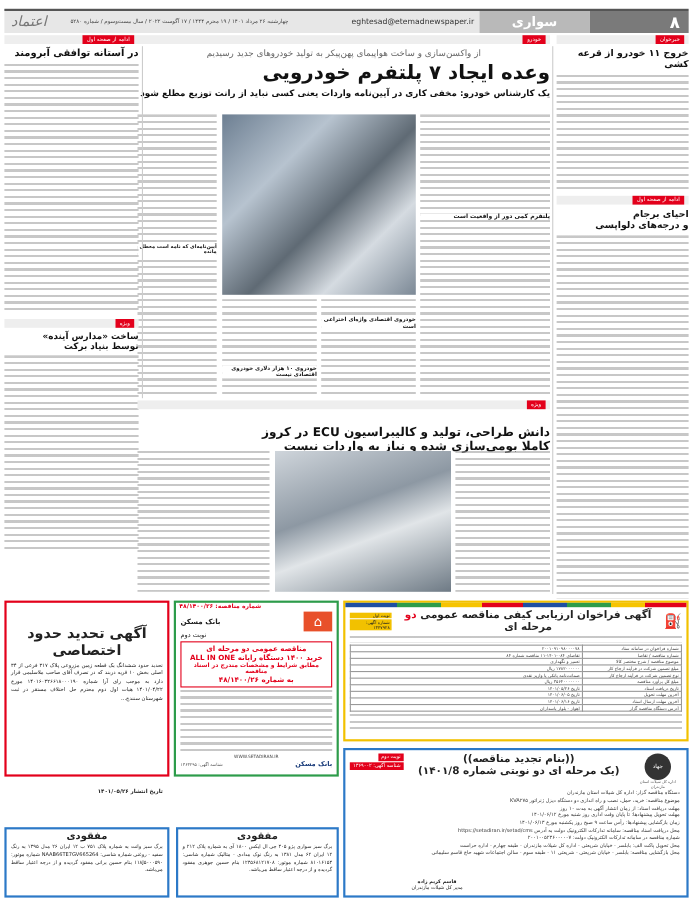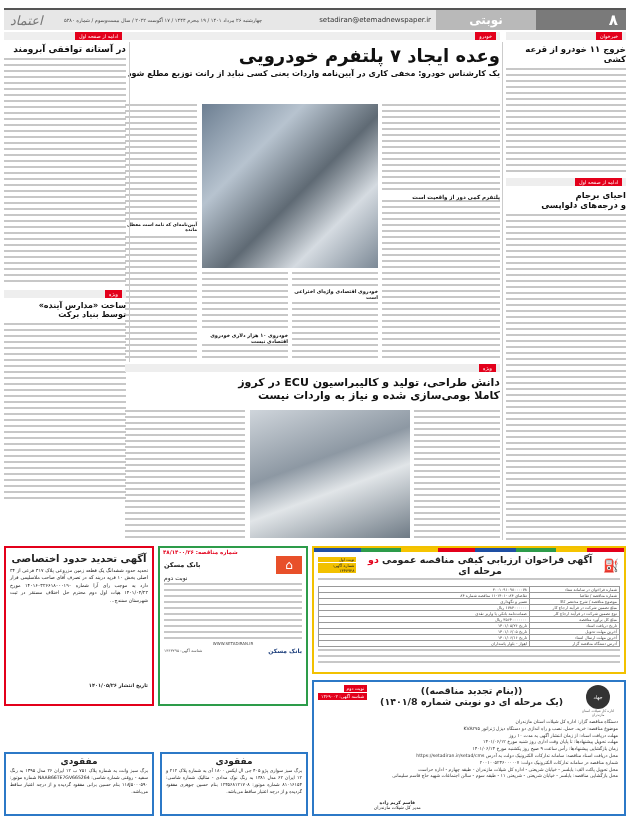--- a/index.html
+++ b/index.html
@@ -24,22 +24,22 @@
 .stripe{height:4px;background:linear-gradient(to left,#e3001b 0 12%,#f6c400 12% 22%,#2d9c4a 22% 35%,#1e4fa3 35% 48%,#e3001b 48% 60%,#f6c400 60% 72%,#2d9c4a 72% 85%,#1e4fa3 85% 100%)}
 table.grid{border-collapse:collapse;width:100%}
 table.grid td{border:1px solid #999;font-size:4px;height:6px;padding:0 2px;color:#444}
 .badge{background:#e3001b;color:#fff;font-size:4.5px;padding:1px 3px}
 </style>
 </head>
 <body>
 
 <div class="abs topbar">
   <div class="abs pagenum">۸</div>
-  <div class="abs section">نوبتی</div>
-  <div class="abs email">setadiran@etemadnewspaper.ir</div>
+  <div class="abs section">سواری</div>
+  <div class="abs email">eghtesad@etemadnewspaper.ir</div>
   <div class="abs dateline">چهارشنبه ۲۶ مرداد ۱۴۰۱ / ۱۹ محرم ۱۴۴۴ / ۱۷ آگوست ۲۰۲۲ / سال بیست‌وسوم / شماره ۵۲۸۰</div>
   <div class="abs logo">اعتماد</div>
 </div>
 
 <div class="abs tagrow" style="right:4px;top:32px;width:120px">
   <span class="tag">خبرخوان</span>
 </div>
 <div class="abs tagrow" style="right:130px;top:32px;width:375px">
   <span class="tag">خودرو</span>
 </div>
@@ -53,20 +53,21 @@
   <div class="tagrow" style="position:relative;margin-top:4px">
     <span class="tag">ادامه از صفحه اول</span>
   </div>
   <div class="h1" style="font-size:8.5px;margin-top:4px">احیای برجام</div>
   <div class="h1" style="font-size:8.5px">و درجه‌های دلواپسی</div>
   <div class="txt lines" style="height:330px;margin-top:4px"></div>
 </div>
 <div class="abs vline" style="right:127px;top:42px;height:498px"></div>
 
 <div class="abs" style="right:130px;top:42px;width:375px;height:318px">
+  <div style="font-size:8px;color:#666;text-align:center;margin-top:2px">از واکسن‌سازی و ساخت هواپیمای پهن‌پیکر به تولید خودروهای جدید رسیدیم</div>
   <div class="h1" style="font-size:18px;margin-top:3px">وعده ایجاد ۷ پلتفرم خودرویی</div>
   <div class="h1" style="font-size:8px;margin-top:3px">یک کارشناس خودرو: مخفی کاری در آیین‌نامه واردات یعنی کسی نباید از رانت توزیع مطلع شود</div>
   <div class="abs txt lines" style="right:0;top:62px;width:118px;height:256px"></div>
   <div class="abs" style="right:122px;top:66px;fontsize:6px;width:120px;height:0"></div>
   <div class="abs h1" style="right:0;top:152px;width:118px;font-size:5.5px;background:#fff">پلتفرم کمی دور از واقعیت است</div>
   <div class="abs photo" style="right:122px;top:62px;width:176px;height:164px"></div>
   <div class="abs txt lines" style="left:0;top:62px;width:72px;height:256px"></div>
   <div class="abs txt lines" style="right:122px;top:230px;width:86px;height:88px"></div>
   <div class="abs h1" style="right:122px;top:246px;width:86px;font-size:5px;background:#fff">خودروی اقتصادی واژه‌ای اختراعی است</div>
   <div class="abs txt lines" style="right:212px;top:230px;width:86px;height:88px"></div>
@@ -83,21 +84,21 @@
   </div>
   <div class="h1" style="font-size:8px;margin-top:3px">ساخت «مدارس آینده»</div>
   <div class="h1" style="font-size:8px">توسط بنیاد برکت</div>
   <div class="txt lines" style="height:178px;margin-top:4px"></div>
 </div>
 
 <div class="abs tagrow" style="right:130px;top:364px;width:375px">
   <span class="tag">ویژه</span>
 </div>
 <div class="abs" style="right:130px;top:374px;width:375px;height:166px">
-  <div class="h1" style="font-size:11px;margin-top:2px">دانش طراحی، تولید و کالیبراسیون ECU در کروز</div>
+  <div class="h1" style="font-size:11px;margin-top:12px">دانش طراحی، تولید و کالیبراسیون ECU در کروز</div>
   <div class="h1" style="font-size:11px">کاملا بومی‌سازی شده و نیاز به واردات نیست</div>
   <div class="abs txt lines" style="right:0;top:36px;width:86px;height:128px"></div>
   <div class="abs photo2" style="right:90px;top:36px;width:160px;height:128px"></div>
   <div class="abs txt lines" style="left:0;top:36px;width:120px;height:128px"></div>
 </div>
 
 <div class="abs adbox" style="left:312px;top:546px;width:314px;height:128px;border-color:#f2c100;border-width:2px">
   <div class="stripe"></div>
   <div style="display:flex;align-items:center;justify-content:space-between;padding:2px 4px">
     <div style="font-size:13px;color:#1e4fa3">⛽</div>
@@ -159,30 +160,36 @@
   <div class="txt lines" style="height:14px;margin:2px 4px"></div>
 </div>
 
 <div class="abs adbox" style="left:158px;top:546px;width:150px;height:160px;border-color:#2d9c4a;border-width:2px">
   <div style="font-size:5.5px;color:#e3001b;text-align:left;padding:1px 3px;font-weight:bold">شماره مناقصه: ۴۸/۱۴۰۰/۲۶</div>
   <div style="display:flex;justify-content:space-between;align-items:center;padding:0 4px">
     <div style="width:26px;height:18px;background:#e8502a;color:#fff;text-align:center;font-size:12px;line-height:18px">⌂</div>
     <div style="font-size:6.5px;font-weight:bold">بانک مسکن</div>
   </div>
   <div style="font-size:6px;text-align:left;padding:0 4px">نوبت دوم</div>
+  <div style="border:1px solid #e3001b;margin:2px 4px;padding:2px;text-align:center;color:#e3001b;font-weight:bold">
+    <div style="font-size:6.5px">مناقصه عمومی دو مرحله ای</div>
+    <div style="font-size:6.5px">خرید ۱۴۰۰ دستگاه رایانه ALL IN ONE</div>
+    <div style="font-size:5.5px">مطابق شرایط و مشخصات مندرج در اسناد مناقصه</div>
+    <div style="font-size:6.5px">به شماره ۴۸/۱۴۰۰/۲۶</div>
+  </div>
   <div class="txt lines" style="height:56px;margin:2px 4px"></div>
   <div style="font-size:4px;text-align:center;color:#444;direction:ltr">WWW.SETADIRAN.IR</div>
   <div style="display:flex;justify-content:space-between;padding:1px 4px;align-items:center">
     <span style="font-size:6px;font-weight:bold;color:#1a3c7a">بانک مسکن</span>
     <span style="font-size:4px;color:#555">شناسه آگهی: ۱۳۶۳۲۹۵</span>
   </div>
 </div>
 
 <div class="abs adbox" style="left:4px;top:546px;width:150px;height:160px;border-color:#e3001b;border-width:2px">
-  <div class="ad-title" style="font-size:10px;margin-top:5px">آگهی تحدید حدود اختصاصی</div>
+  <div class="ad-title" style="font-size:13px;margin-top:21px">آگهی تحدید حدود اختصاصی</div>
   <div style="font-size:4.8px;line-height:7.4px;padding:3px 4px;text-align:justify;height:118px;overflow:hidden">تحدید حدود ششدانگ یک قطعه زمین مزروعی پلاک ۳۱۷ فرعی از ۳۴ اصلی بخش ۱۰ قریه دربند که در تصرف آقای صاحب ملاسلیمی قرار دارد به موجب رای آرا شماره ۱۴۰۱۶۰۳۲۶۶۱۸۰۰۰۱۹۰ مورخ ۱۴۰۱/۰۴/۲۲ هیات اول دوم محترم حل اختلاف مستقر در ثبت شهرستان سنندج...</div>
   <div style="font-size:5px;padding:0 4px;font-weight:bold">تاریخ انتشار ۱۴۰۱/۰۵/۲۶</div>
 </div>
 
 <div class="abs adbox" style="left:312px;top:680px;width:314px;height:136px;border-color:#2c79c7;border-width:2px">
   <div style="display:flex;justify-content:space-between;padding:3px 4px 0">
     <div style="width:44px;text-align:center">
       <div style="width:24px;height:24px;border-radius:50%;background:#333;color:#fff;font-size:5px;line-height:24px;margin:0 auto">جهاد کشاورزی</div>
       <div style="font-size:3.5px;color:#555">اداره کل شیلات استان مازندران</div>
     </div>

